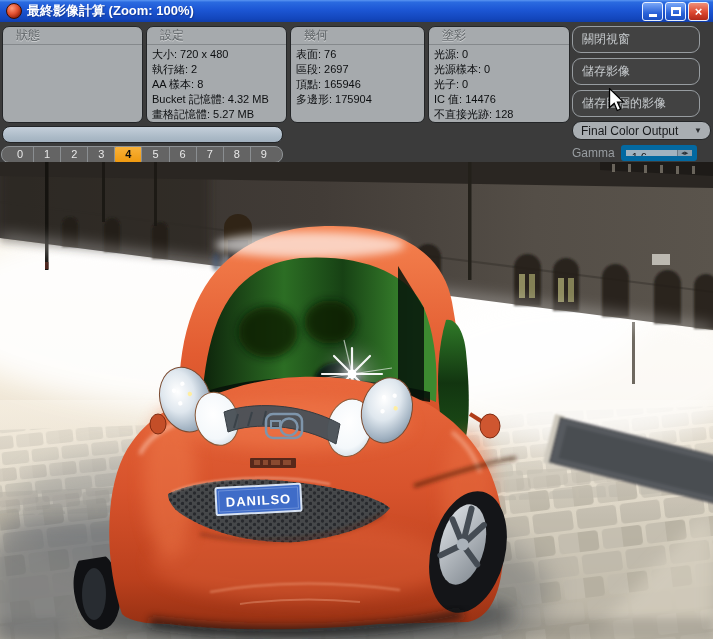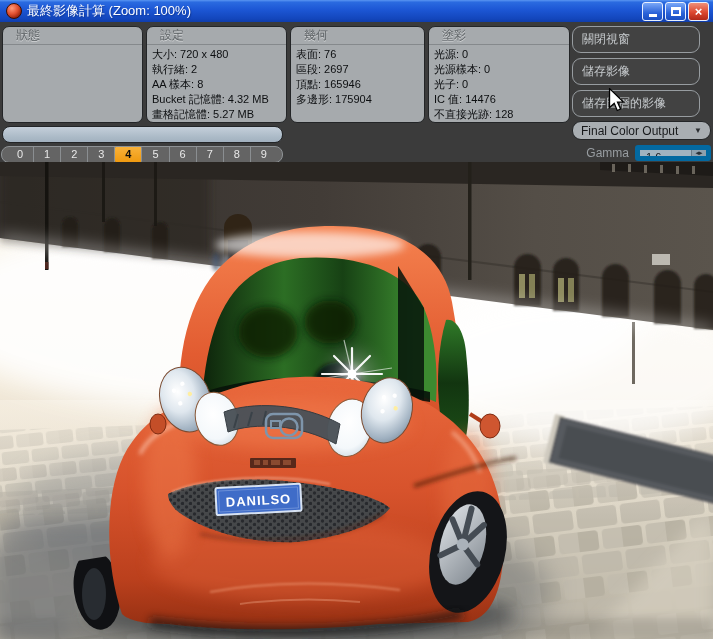--- a/index.html
+++ b/index.html
@@ -6,21 +6,21 @@
   body{width:713px;height:639px;overflow:hidden;position:relative;background:#3b3b3b;
        font-family:"Liberation Sans","DejaVu Sans",sans-serif;-webkit-font-smoothing:antialiased}
 
   
   .titlebar{position:absolute;top:0;left:0;width:713px;height:22px;box-sizing:border-box;
     background:linear-gradient(180deg,#5a96f2 0%,#2a6ae0 10%,#1c56d4 45%,#1346bc 85%,#0f3dac 100%);
     display:flex;align-items:center;padding:0 4px}
   .title-icon{width:14px;height:14px;border-radius:50%;flex:none;margin:0 5px 0 2px;
     background:radial-gradient(circle at 35% 30%,#ff9a7a,#e05030 45%,#8e1e08 80%,#5e1204);
     border:1px solid #3a0e04}
-  .title-text{color:#fff;font-weight:normal;font-size:13px;flex:1;white-space:nowrap;
+  .title-text{color:#fff;font-weight:bold;font-size:13px;flex:1;white-space:nowrap;
     text-shadow:1px 1px 1px #123a9a}
   .winbtns{display:flex;gap:2px}
   .winbtn{width:21px;height:19px;border-radius:3px;border:1px solid #e8f0ff;box-sizing:border-box;
     display:flex;align-items:center;justify-content:center;color:#fff;font-size:13px;font-weight:bold;line-height:1}
   .btn-min,.btn-max{background:linear-gradient(180deg,#7aa8f8,#2a62d8 60%,#1a4ec0)}
   .btn-close{background:linear-gradient(180deg,#f09078,#dd4830 55%,#b02818)}
   .minbar{width:8px;height:3px;background:#fff;margin-top:9px}
   .maxbox{width:10px;height:9px;border:2px solid #fff;border-top-width:3px;box-sizing:border-box}
 
   
@@ -39,21 +39,21 @@
   .act-btn{position:absolute;left:572px;width:128px;height:27px;background:#424242;
     border:1px solid #979ca0;border-radius:9px;box-sizing:border-box;color:#c7cbce;
     font-size:12px;line-height:25px;padding:0 9px;white-space:nowrap;cursor:default}
   .ab1{top:4px}.ab2{top:36px}.ab3{top:68px}
 
   .dropdown{position:absolute;left:572px;top:99px;width:139px;height:19px;background:#a9aeb2;
     border:1px solid #232527;border-radius:9px;box-sizing:border-box;font-size:12px;color:#17191b;
     display:flex;align-items:center;justify-content:space-between;padding:8px 8px}
   .dd-arrow{font-size:8px;color:#2a2d30}
   .gamma-row{position:absolute;left:572px;top:122px;width:139px;height:17px;display:flex;
-    align-items:center;justify-content:flex-end;gap:6px}
+    align-items:center;gap:6px}
   .gamma-label{color:#989da1;font-size:12px}
   .gamma-box{width:76px;height:16px;background:#a2b3c0;border:5px solid #0369a1;border-radius:3px;
     box-sizing:border-box;display:flex;align-items:stretch;overflow:hidden}
   .gamma-val{flex:1;font-size:11px;color:#14171a;padding:1px 0 0 6px}
   .gamma-spin{width:14px;background:#8fa0ad;border-left:1px solid #6a7a86;display:flex;
     align-items:center;justify-content:center;font-size:7px;color:#2a3138}
 
   .progress{position:absolute;left:2px;top:104px;width:281px;height:17px;
     background:linear-gradient(180deg,#c4cfda 0%,#aab9c6 70%,#a2b1bf 100%);
     border:1px solid #232527;border-radius:8px;box-sizing:border-box}

